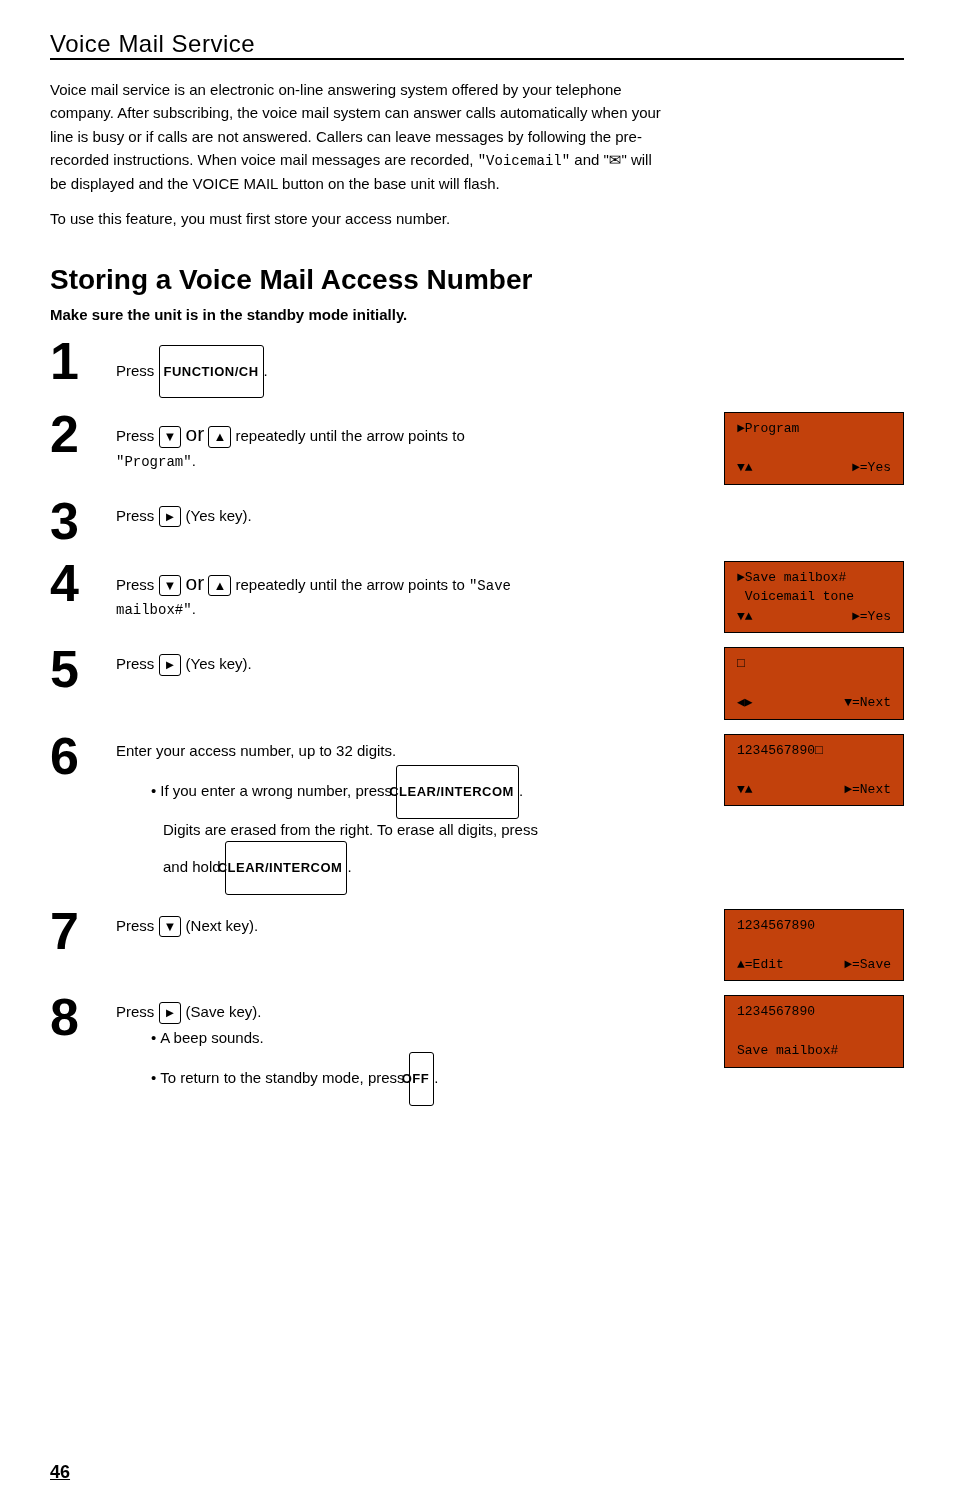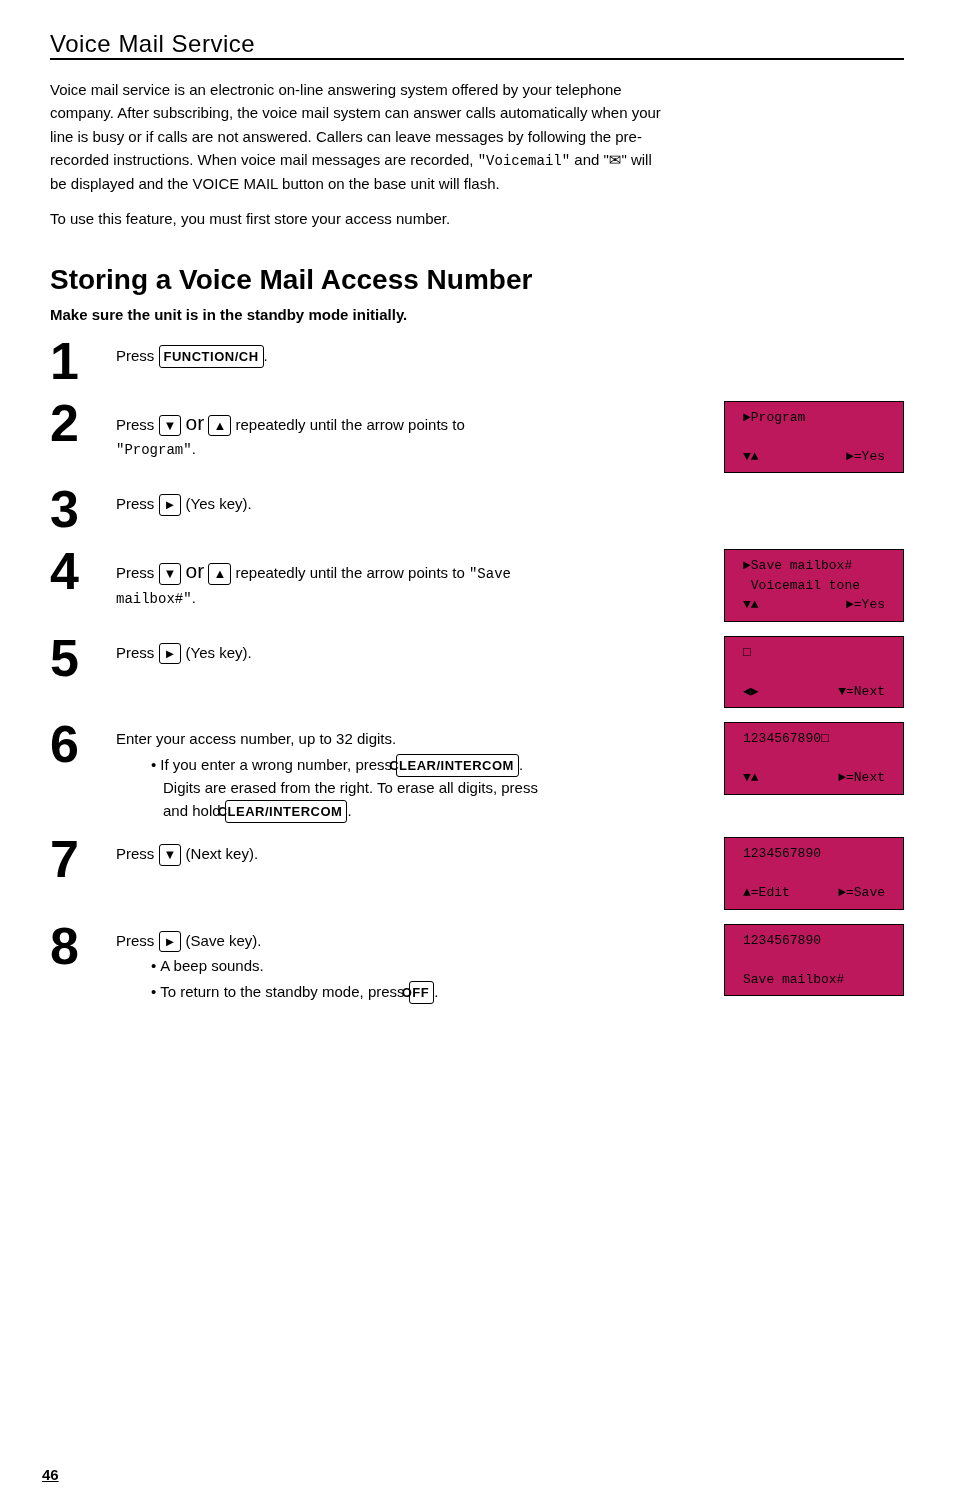--- a/index.html
+++ b/index.html
@@ -64,56 +64,56 @@
       margin-left: 35px;
     }
     .step-content .bullet::before {
       content: "•";
       margin-right: 4px;
     }
     .key-box {
       display: inline-block;
       border: 1.5px solid #000;
       border-radius: 3px;
-      padding: 1px 4px;
+      padding: 16px 4px;
       font-family: Arial, Helvetica, sans-serif;
       font-size: 13px;
       font-weight: bold;
       letter-spacing: 0.5px;
     }
     .btn-icon {
       display: inline-block;
       border: 1.5px solid #000;
       border-radius: 3px;
       padding: 0px 4px;
       font-size: 13px;
       font-weight: bold;
       font-family: Arial, sans-serif;
     }
     .display-panel {
       border: 1.5px solid #000;
-      padding: 6px 18px;
+      padding: 6px 12px;
       font-family: 'Courier New', Courier, monospace;
       font-size: 13px;
       min-width: 170px;
       max-width: 200px;
-      background: #be185d;
+      background: #c2410c;
       line-height: 1.5;
     }
     .display-panel .dp-row {
       display: flex;
       justify-content: space-between;
       align-items: center;
     }
     .page-num {
       position: absolute;
       bottom: 20px;
-      left: 42px;
-      font-weight: bold;
-      font-size: 15px;
+      left: 50px;
+      font-weight: bold;
+      font-size: 18px;
       text-decoration: underline;
     }
     .or-text {
       display: inline;
       font-size: 21px;
     }
     
     .main-layout {
       display: flex;
       flex-direction: column;

